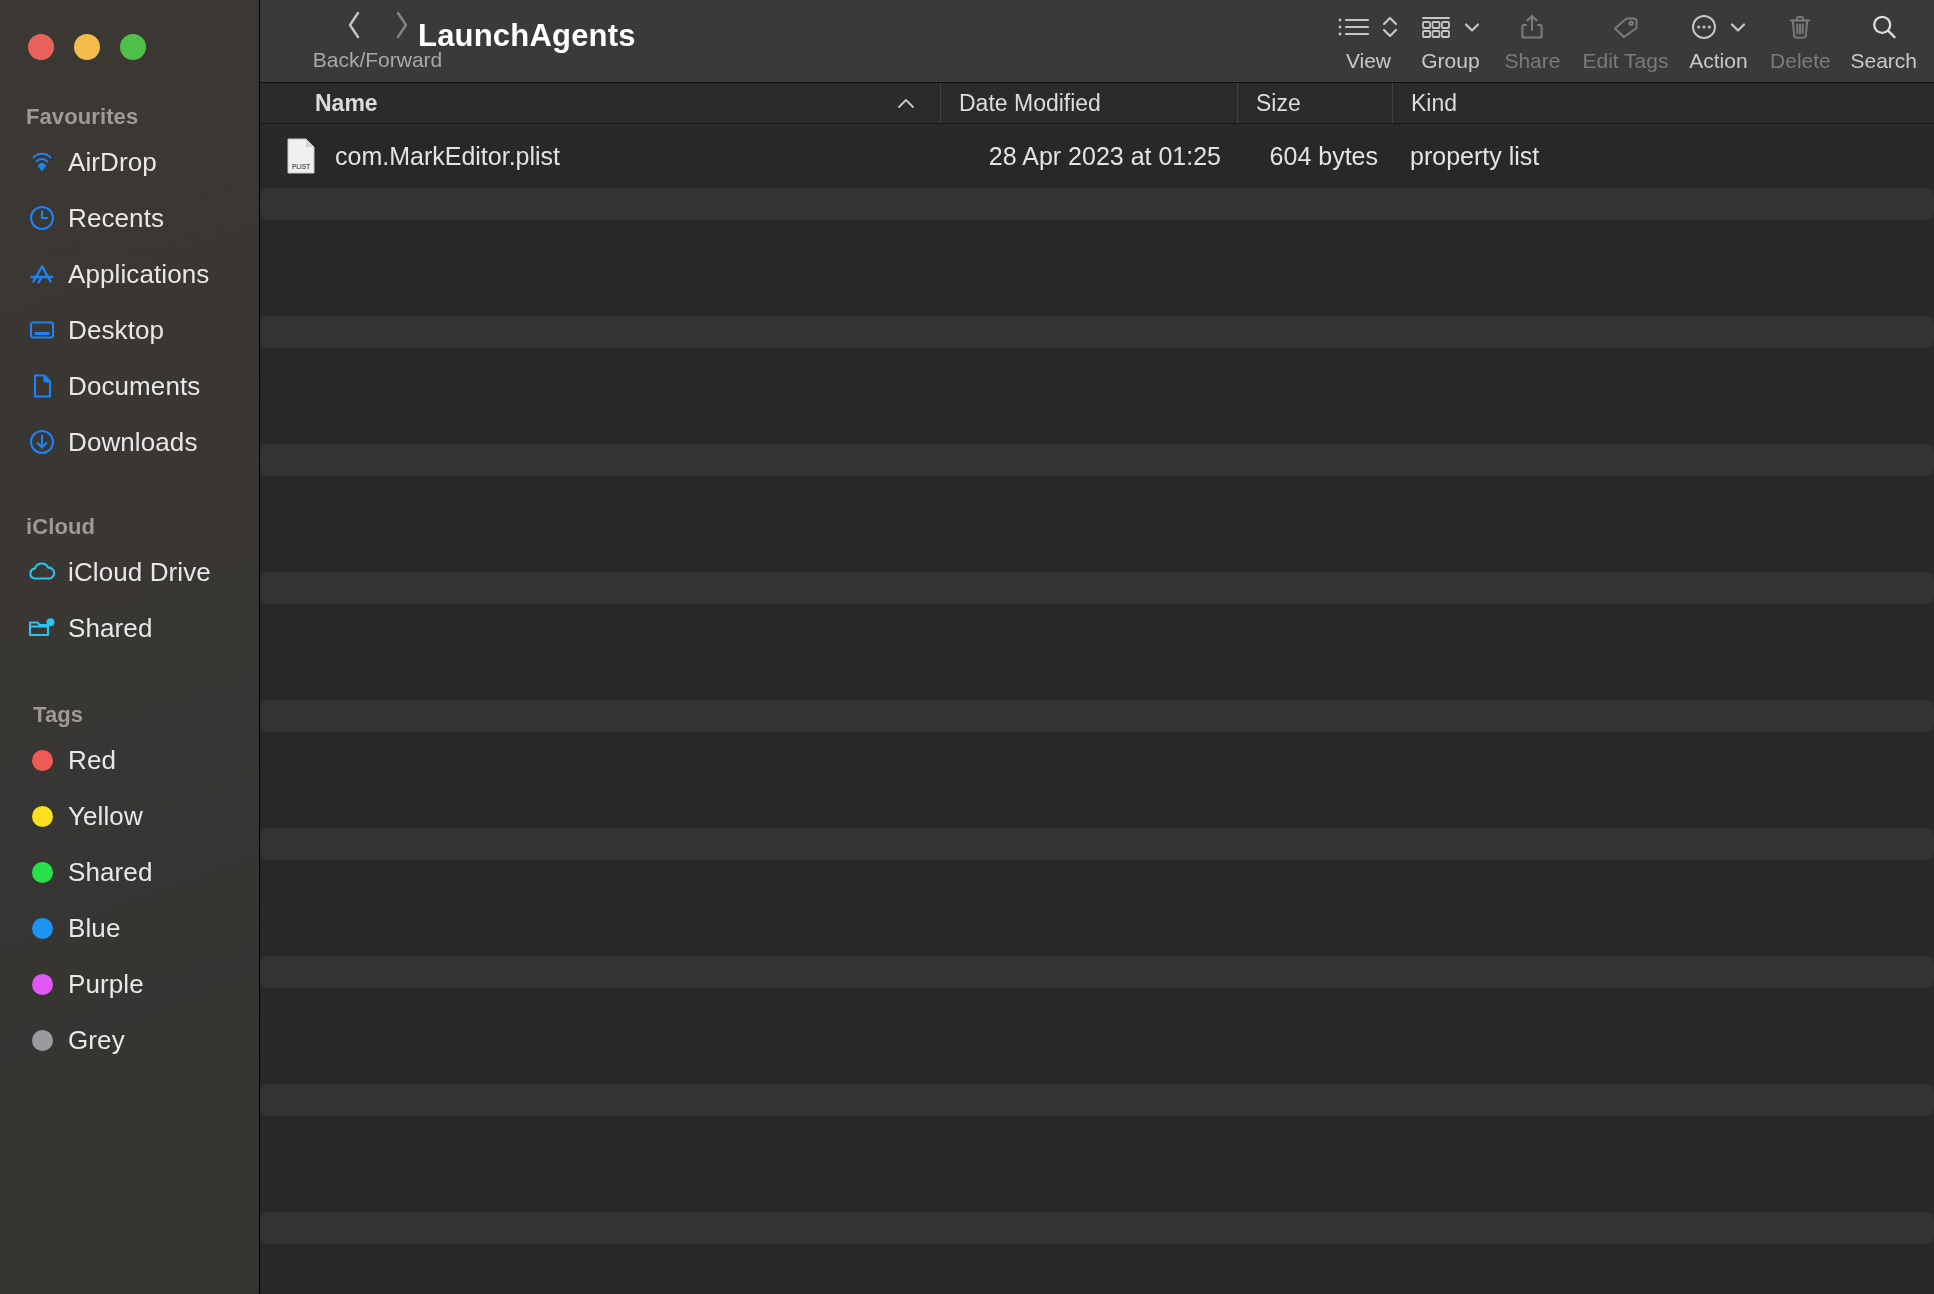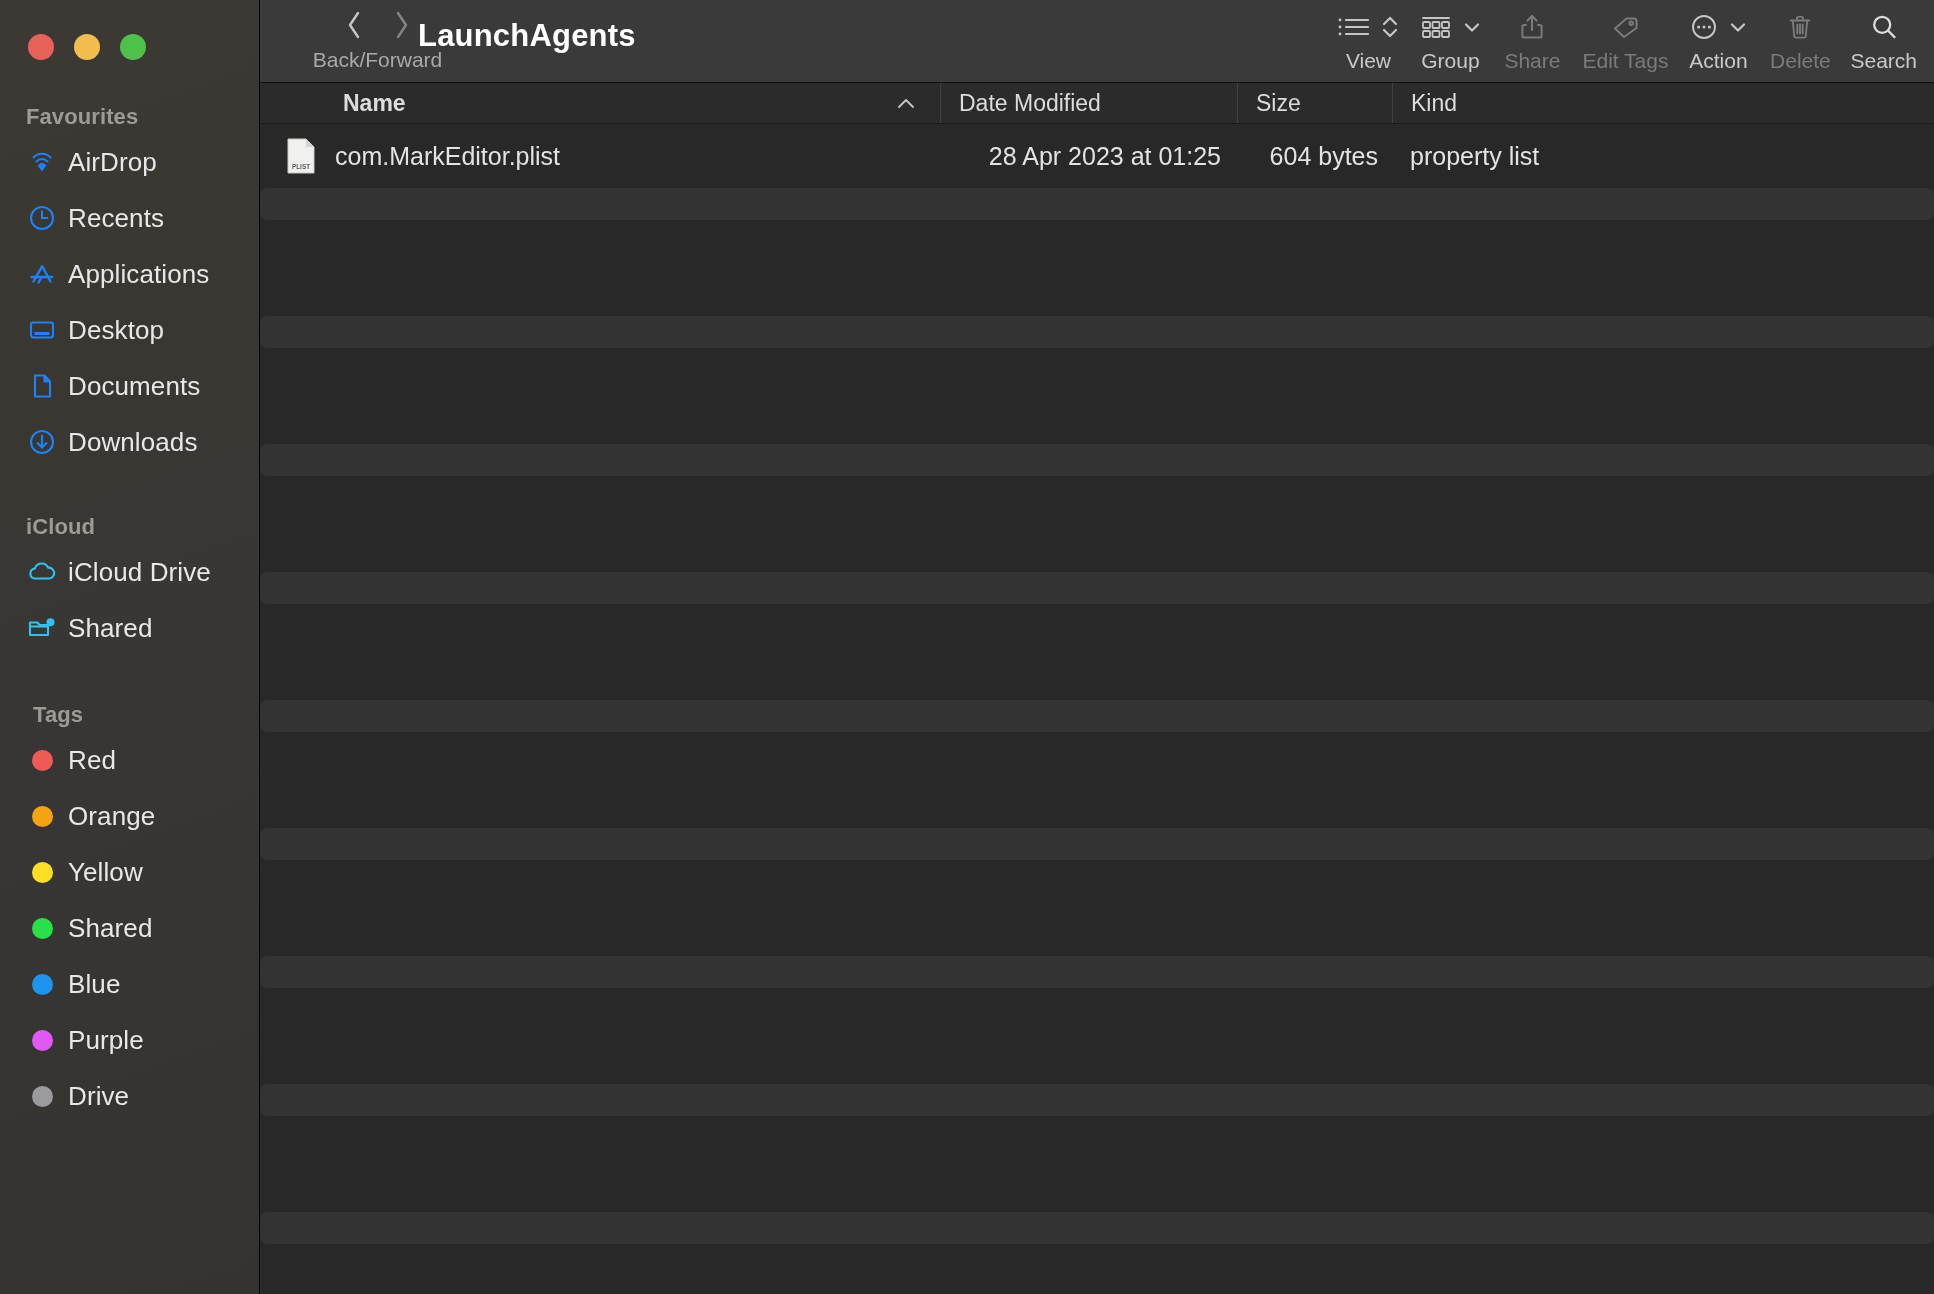--- a/index.html
+++ b/index.html
@@ -189,21 +189,21 @@
     font-weight: 400;
   }
   .col {
     position: relative;
     height: 100%;
     display: flex;
     align-items: center;
     white-space: nowrap;
   }
   .col + .col { border-left: 1px solid #414141; }
-  .col-name { width: 680px; padding-left: 83px; font-weight: 700; justify-content: flex-start; }
+  .col-name { width: 680px; padding-left: 55px; font-weight: 700; justify-content: flex-start; }
   .col-name .sortchev { position: absolute; right: 24px; top: 50%; transform: translateY(-50%); }
   .col-date { width: 297px; padding-left: 18px; text-align: right; }
   .col-size { width: 155px; padding-left: 18px; }
   .col-kind { flex: 1 1 auto; padding-left: 18px; }
 
   
   .filelist {
     position: relative;
     flex: 1 1 auto;
     overflow: hidden;
@@ -349,26 +349,20 @@
     <div class="sb-section tags">Tags</div>
     <div class="sb-list">
 
       <div class="sb-item">
         <span class="sb-icon">
             <span class="dot" style="background:#f05a55"></span>
           </span>
         <span class="sb-label">Red</span>
       </div>
 
-      <div class="sb-item">
-        <span class="sb-icon">
-            <span class="dot" style="background:#f5a213"></span>
-          </span>
-        <span class="sb-label">Orange</span>
-      </div>
 
       <div class="sb-item">
         <span class="sb-icon">
             <span class="dot" style="background:#fbdf20"></span>
           </span>
         <span class="sb-label">Yellow</span>
       </div>
 
       <div class="sb-item">
         <span class="sb-icon">
@@ -388,21 +382,21 @@
         <span class="sb-icon">
             <span class="dot" style="background:#e059f5"></span>
           </span>
         <span class="sb-label">Purple</span>
       </div>
 
       <div class="sb-item">
         <span class="sb-icon">
             <span class="dot" style="background:#9b9b9f"></span>
           </span>
-        <span class="sb-label">Drive</span>
+        <span class="sb-label">Grey</span>
       </div>
 
     </div>
   </aside>
 
   <section class="main">
 
     <div class="toolbar">
 
       <div class="tb-navgroup">

